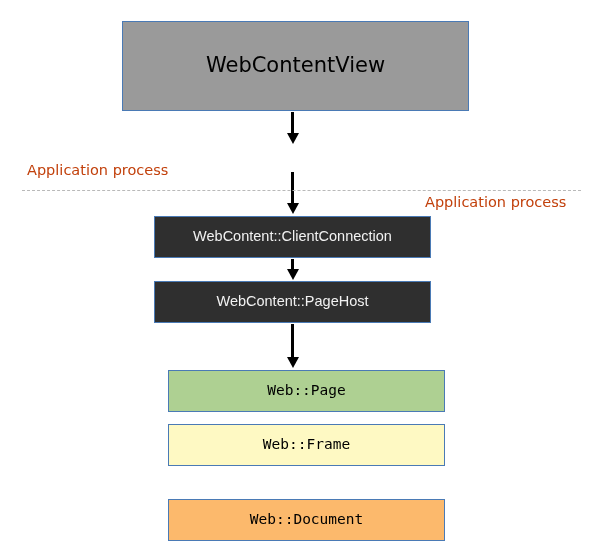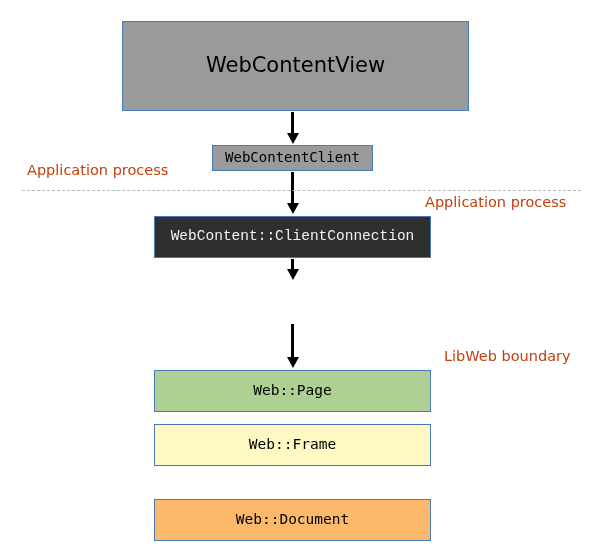--- a/index.html
+++ b/index.html
@@ -56,28 +56,28 @@
   }
 
   
   .node-dark {
     left: 154px;
     width: 277px;
     height: 42px;
     background: #2f2f2f;
     color: #f2f2f2;
     font-size: 14.5px;
-    font-family: Liberation Mono, monospace;
+    font-family: Liberation Sans, sans-serif;
   }
   #node-clientconnection { top: 216px; }
   #node-pagehost         { top: 281px; }
 
   
   .node-libweb {
-    left: 154px;
+    left: 168px;
     width: 277px;
     height: 42px;
     color: #000000;
     font-size: 14.5px;
     font-family: "DejaVu Sans Mono", monospace;
   }
   #node-page     { top: 370px; background: #aed092; }
   #node-frame    { top: 424px; background: #fef9c3; }
   #node-document { top: 477px; background: #fcb96c; margin-top: 22px; }
 
@@ -128,28 +128,28 @@
 </style>
 </head>
 <body>
 
 <div id="canvas">
 
   <div class="node" id="node-webcontentview">
     <span>WebContentView</span>
   </div>
 
-  <div class="node" id="node-webcontentclient">
-    <span>WebContentClient</span>
-  </div>
 
   <div class="node node-dark" id="node-clientconnection">
     <span>WebContent::ClientConnection</span>
   </div>
 
+  <div class="node node-dark" id="node-pagehost">
+    <span>WebContent::PageHost</span>
+  </div>
 
   <div class="node node-libweb" id="node-page">
     <span>Web::Page</span>
   </div>
 
   <div class="node node-libweb" id="node-frame">
     <span>Web::Frame</span>
   </div>
 
   <div class="node node-libweb" id="node-document">
@@ -160,15 +160,14 @@
   <div class="arrow" id="arrow-client-connection"></div>
   <div class="arrow" id="arrow-connection-pagehost"></div>
   <div class="arrow" id="arrow-pagehost-page"></div>
 
   <div id="process-divider"></div>
 
   <div class="annotation" id="label-application-process">Application process</div>
 
   <div class="annotation" id="label-webcontent-process">Application process</div>
 
-  <div class="annotation" id="label-libweb-boundary">LibWeb boundary</div>
 
 </div>
 
 </body></html>

